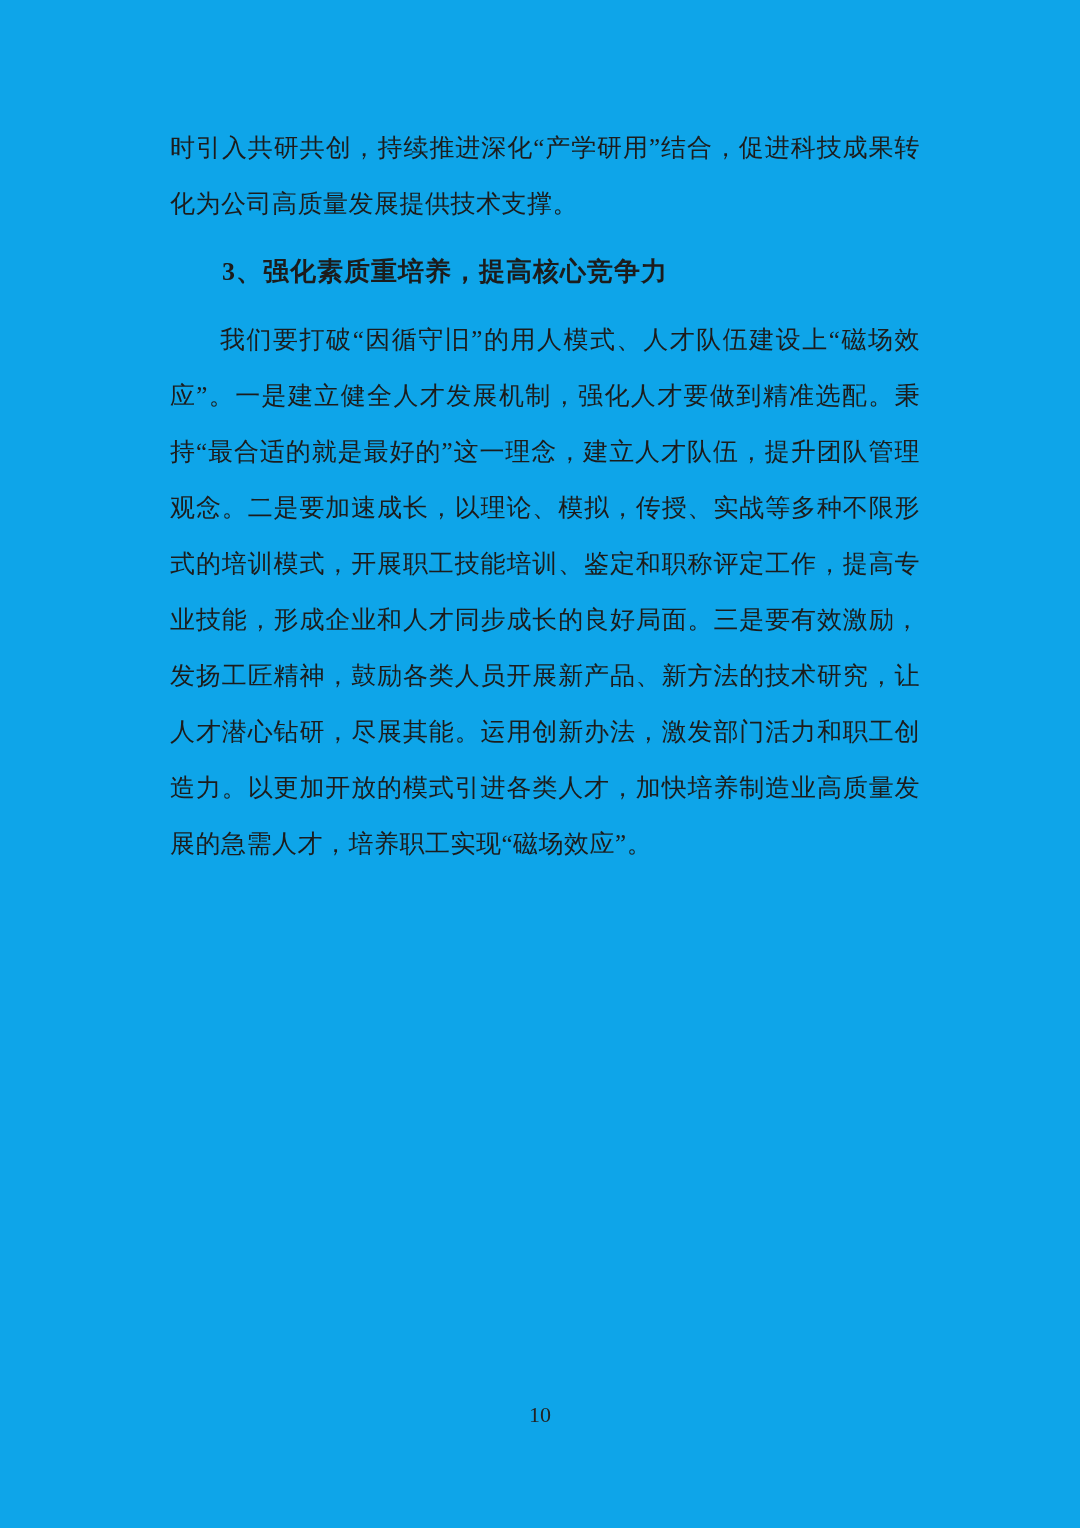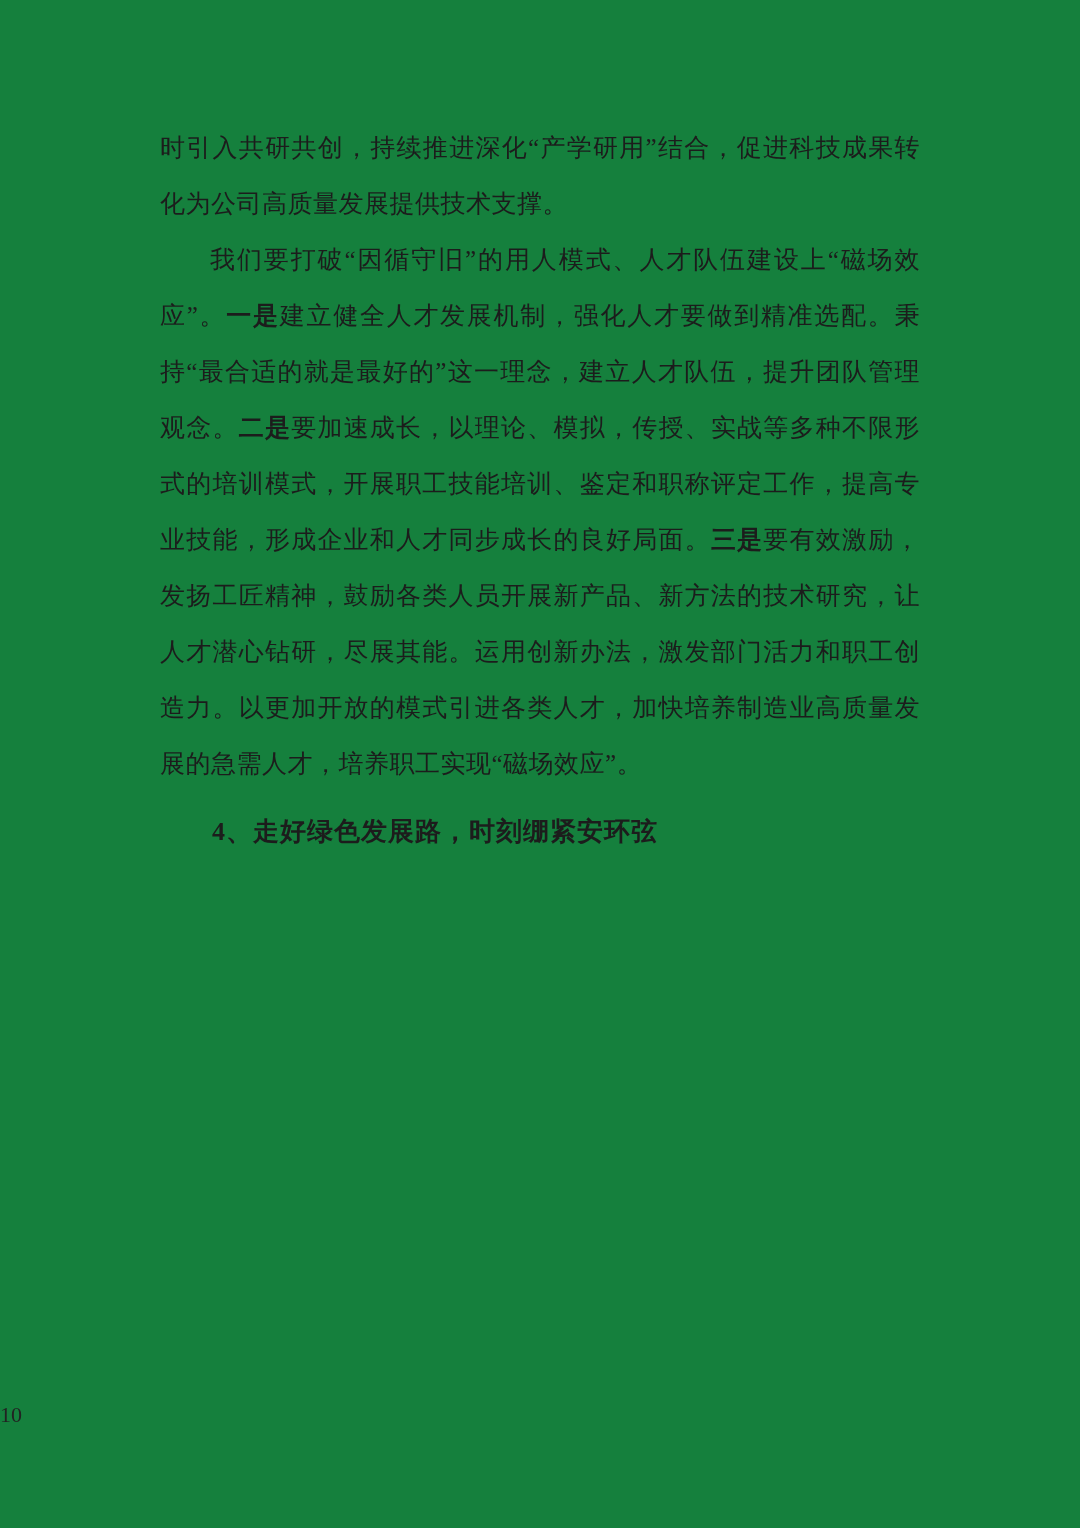--- a/index.html
+++ b/index.html
@@ -4,72 +4,73 @@
 <style>
   html, body {
     margin: 0;
     padding: 0;
     background: #ffffff;
   }
   .page {
     position: relative;
     width: 1080px;
     height: 1528px;
-    background: #15803d;
+    background: #0ea5e9;
     font-family: "Liberation Serif", "DejaVu Serif", serif;
     color: #1c1c1c;
     overflow: hidden;
     box-sizing: border-box;
+    padding-left: 10px;
   }
   .content {
     padding: 120px 160px 0 160px;
   }
   .para {
     font-size: 25px;
     line-height: 56px;
     margin: 0;
     text-align: justify;
     text-justify: inter-character;
     text-indent: 2em;
     letter-spacing: 0.5px;
   }
   .para.no-indent {
     text-indent: 0;
   }
   .para b {
-    font-weight: bold;
+    font-weight: normal;
   }
   .heading {
     font-size: 26px;
     font-weight: bold;
     line-height: 56px;
     margin: 12px 0;
     text-indent: 2em;
     letter-spacing: 1px;
   }
   .page-footer {
     position: absolute;
     left: 0;
     right: 0;
     top: 1402px;
-    text-align: left;
+    text-align: center;
     font-size: 22px;
     color: #222222;
   }
 </style>
 </head>
 <body>
 
 <div class="page">
   <div class="content">
 
     <p class="para no-indent">时引入共研共创，持续推进深化“产学研用”结合，促进科技成果转化为公司高质量发展提供技术支撑。</p>
 
+    <h2 class="heading">3、强化素质重培养，提高核心竞争力</h2>
 
     <p class="para"><span>我们要打破“因循守旧”的用人模式、人才队伍建设上“磁场效应”。</span><b>一是</b><span>建立健全人才发展机制，强化人才要做到精准选配。秉持“最合适的就是最好的”这一理念，建立人才队伍，提升团队管理观念。</span><b>二是</b><span>要加速成长，以理论、模拟，传授、实战等多种不限形式的培训模式，开展职工技能培训、鉴定和职称评定工作，提高专业技能，形成企业和人才同步成长的良好局面。</span><b>三是</b><span>要有效激励，发扬工匠精神，鼓励各类人员开展新产品、新方法的技术研究，让人才潜心钻研，尽展其能。运用创新办法，激发部门活力和职工创造力。以更加开放的模式引进各类人才，加快培养制造业高质量发展的急需人才，培养职工实现“磁场效应”。</span></p>
 
-    <h2 class="heading">4、走好绿色发展路，时刻绷紧安环弦</h2>
 
 
   </div>
 
   <div class="page-footer">10</div>
 </div>
 
 </body></html>

